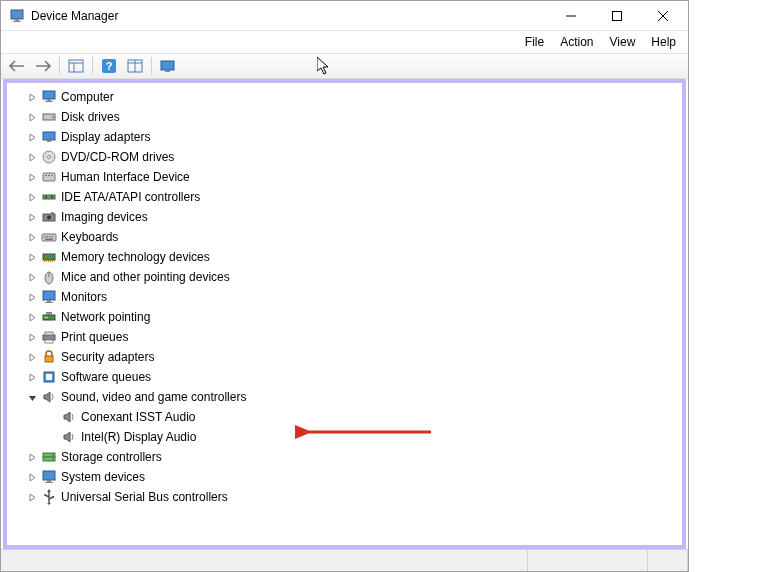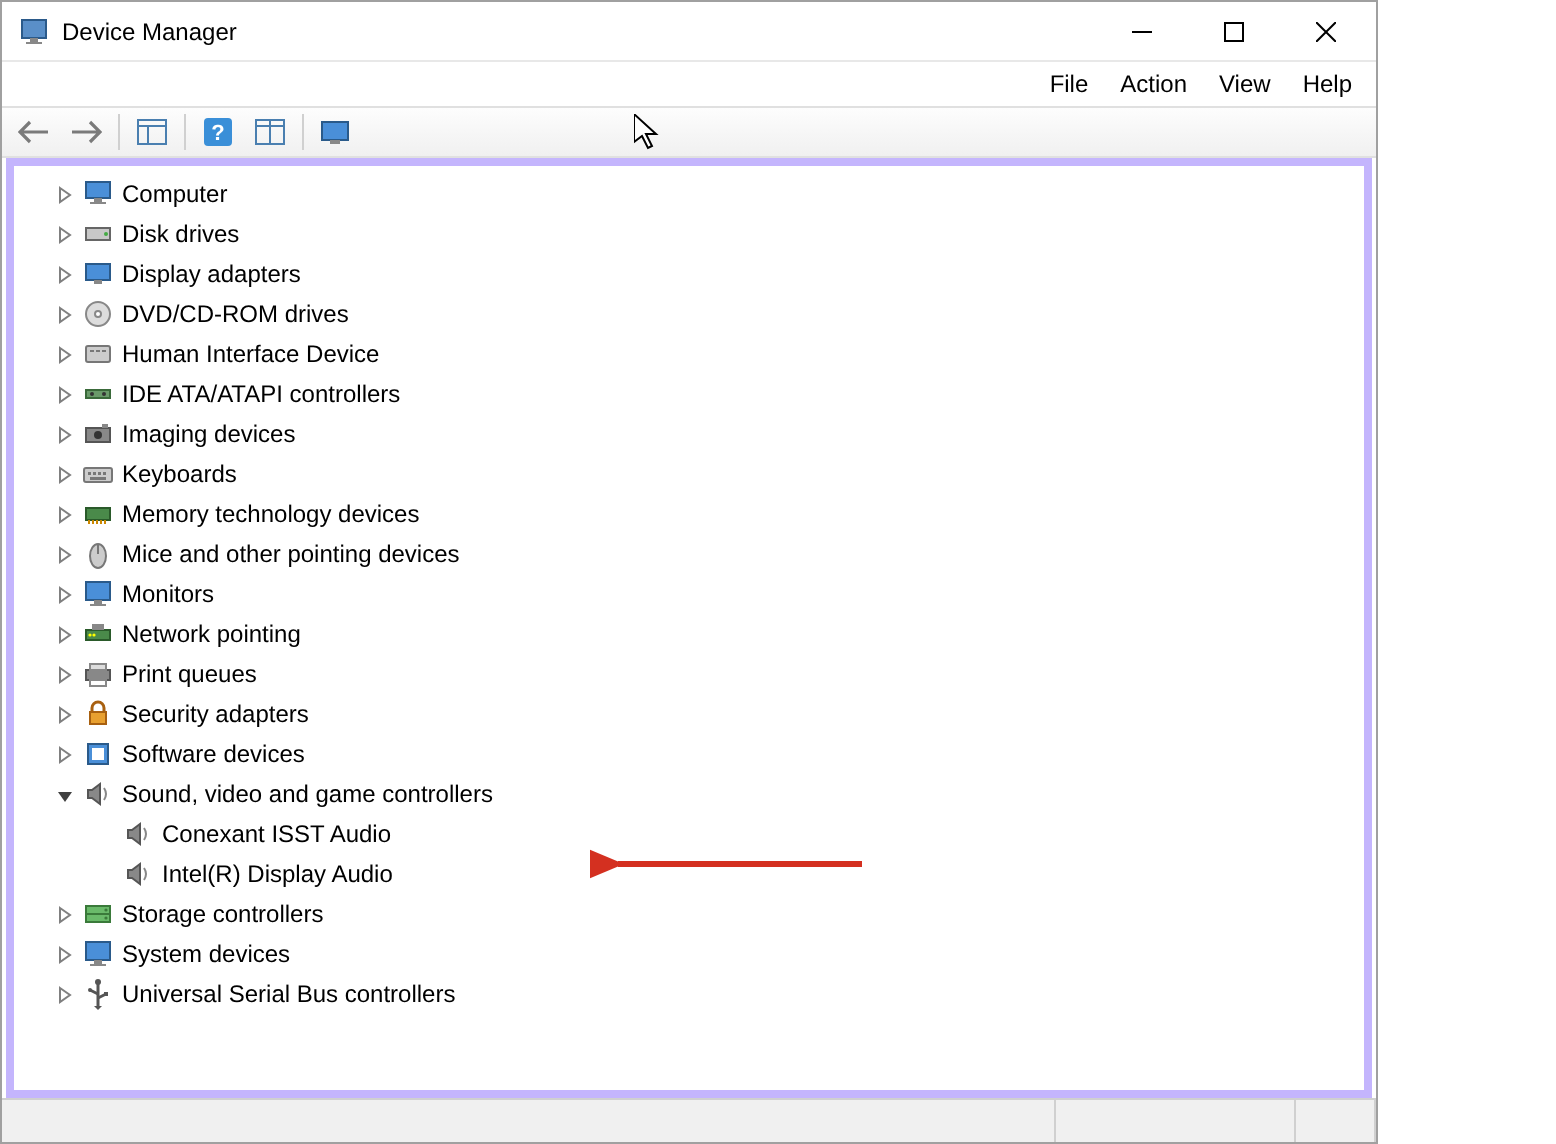--- a/index.html
+++ b/index.html
@@ -340,21 +340,21 @@
             <svg viewBox="0 0 9 9">
               <path d="M2 1 L7 4.5 L2 8 Z" fill="none" stroke="#808080" stroke-width="1"></path>
             </svg>
           </span>
           <span class="node-icon">
             <svg width="16" height="16" viewBox="0 0 16 16">
               <rect x="3" y="3" width="10" height="10" fill="#4a8fd8" stroke="#2a5a8a"></rect>
               <rect x="5" y="5" width="6" height="6" fill="#fff"></rect>
             </svg>
           </span>
-          <span class="label">Software devices</span>
+          <span class="label">Software queues</span>
         </div>
         <div class="tree-row">
           <span class="arrow">
             <svg viewBox="0 0 9 9">
               <path d="M1 3 L8 3 L4.5 8 Z" fill="#404040"></path>
             </svg>
           </span>
           <span class="node-icon">
             <svg width="16" height="16" viewBox="0 0 16 16">
               <path d="M3 6 H5 L9 3 V13 L5 10 H3 Z" fill="#888" stroke="#555"></path>

